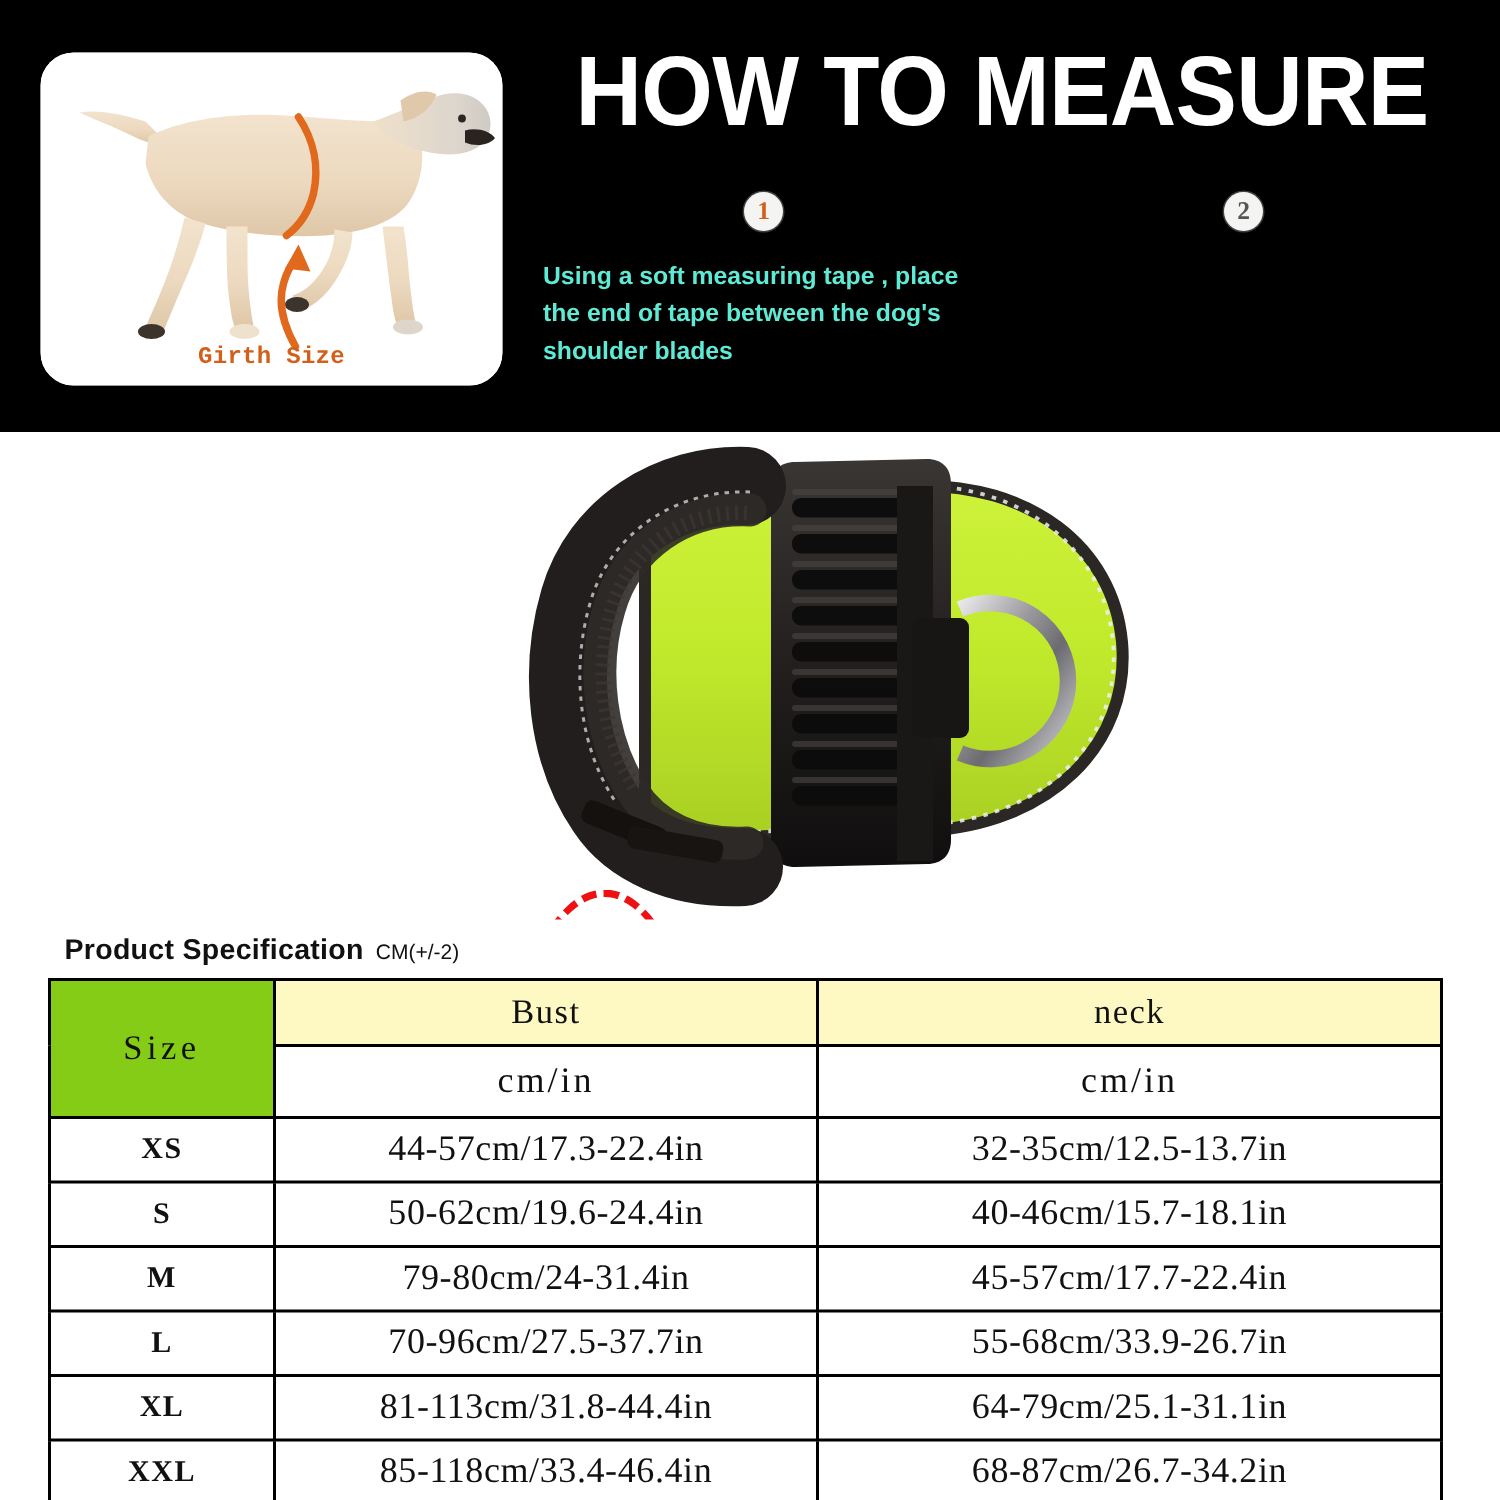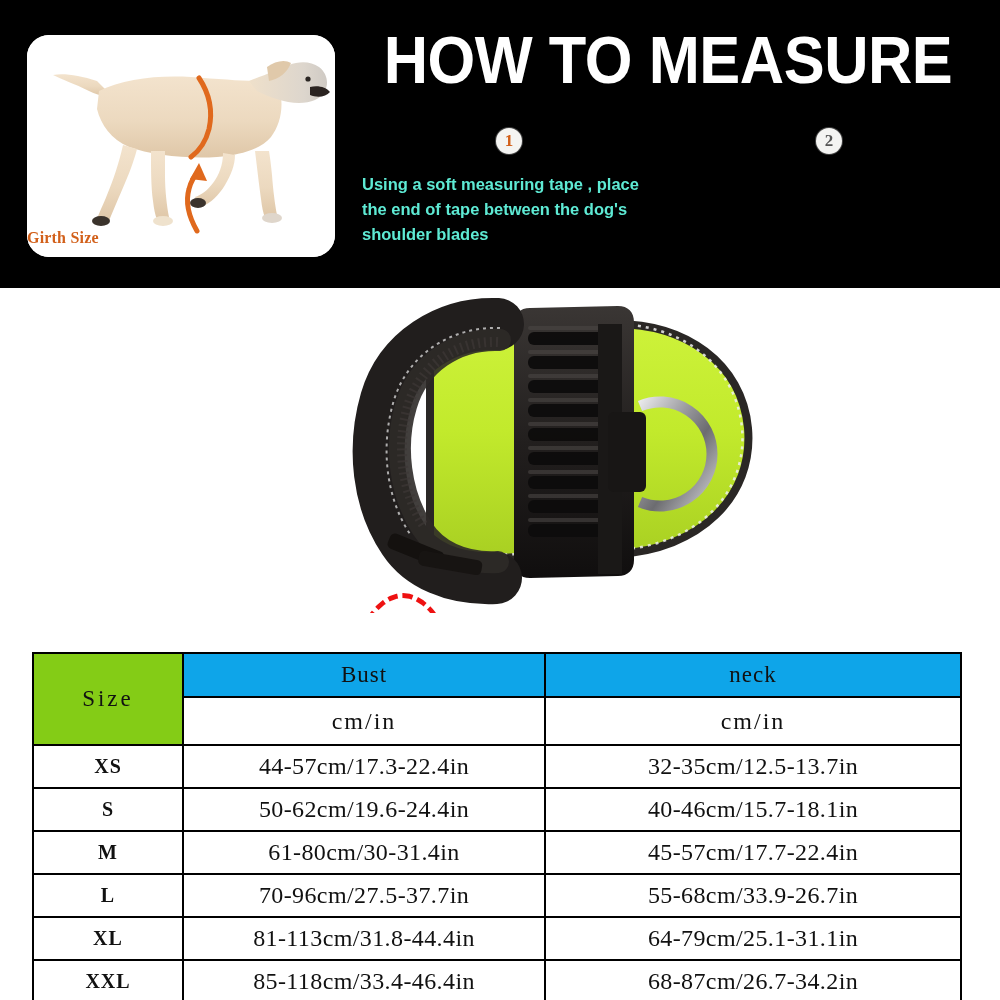--- a/index.html
+++ b/index.html
@@ -52,25 +52,25 @@
     position: absolute;
     left: 0; top: 0;
     width: 308px; height: 222px;
   }
   .dog svg { display: block; }
 
   .girth-label {
     position: absolute;
     left: 0; right: 0;
     bottom: 10px;
-    text-align: left;
+    text-align: center;
     color: #d2601a;
     font-size: 16px;
     font-weight: bold;
-    font-family: Liberation Serif, serif;
+    font-family: Liberation Mono, monospace;
     letter-spacing: 0.2px;
   }
 
   
   .headline {
     position: absolute;
     left: 358px;
     top: 24px;
     width: 620px;
     color: #ffffff;
@@ -187,21 +187,21 @@
 
   th.size-cell {
     background: #84cc16;
     height: 88px;
     font-size: 23px;
     font-weight: normal;
     letter-spacing: 3px;
     font-family: "Liberation Mono", monospace;
   }
   th.group {
-    background: #0ea5e9;
+    background: #fef9c3;
     height: 42px;
     font-size: 23px;
     font-weight: normal;
     letter-spacing: 1px;
     font-family: "Liberation Serif", serif;
   }
   th.unit {
     background: #ffffff;
     height: 46px;
     font-size: 24px;
@@ -374,20 +374,24 @@
       <path d="M500,40 C452,38 408,66 394,112 C380,158 386,210 410,246" fill="none" stroke="#dddddd" stroke-width="2" stroke-dasharray="3 4" opacity="0.75"></path>
 
       <rect x="392" y="244" width="58" height="16" rx="5" fill="#14110f" transform="rotate(22 392 244)"></rect>
       <rect x="420" y="262" width="64" height="15" rx="5" fill="#171412" transform="rotate(10 420 262)"></rect>
     </svg>
 
     <div class="neck-ellipse"></div>
 
   </div>
 
+  <div class="spec-head">
+    <span class="spec-title">Product Specification</span>
+    <span class="spec-unit">CM(+/-2)</span>
+  </div>
 
   <table class="spec">
     <colgroup>
       <col class="c-size">
         <col class="c-bust">
         <col class="c-neck">
     </colgroup>
     <thead>
       <tr>
         <th class="size-cell" rowspan="2">Size</th>
@@ -405,21 +409,21 @@
         <td class="meas">44-57cm/17.3-22.4in</td>
         <td class="meas">32-35cm/12.5-13.7in</td>
       </tr>
       <tr>
         <td class="size-val">S</td>
         <td class="meas">50-62cm/19.6-24.4in</td>
         <td class="meas">40-46cm/15.7-18.1in</td>
       </tr>
       <tr>
         <td class="size-val">M</td>
-        <td class="meas">61-80cm/30-31.4in</td>
+        <td class="meas">79-80cm/24-31.4in</td>
         <td class="meas">45-57cm/17.7-22.4in</td>
       </tr>
       <tr>
         <td class="size-val">L</td>
         <td class="meas">70-96cm/27.5-37.7in</td>
         <td class="meas">55-68cm/33.9-26.7in</td>
       </tr>
       <tr>
         <td class="size-val">XL</td>
         <td class="meas">81-113cm/31.8-44.4in</td>

